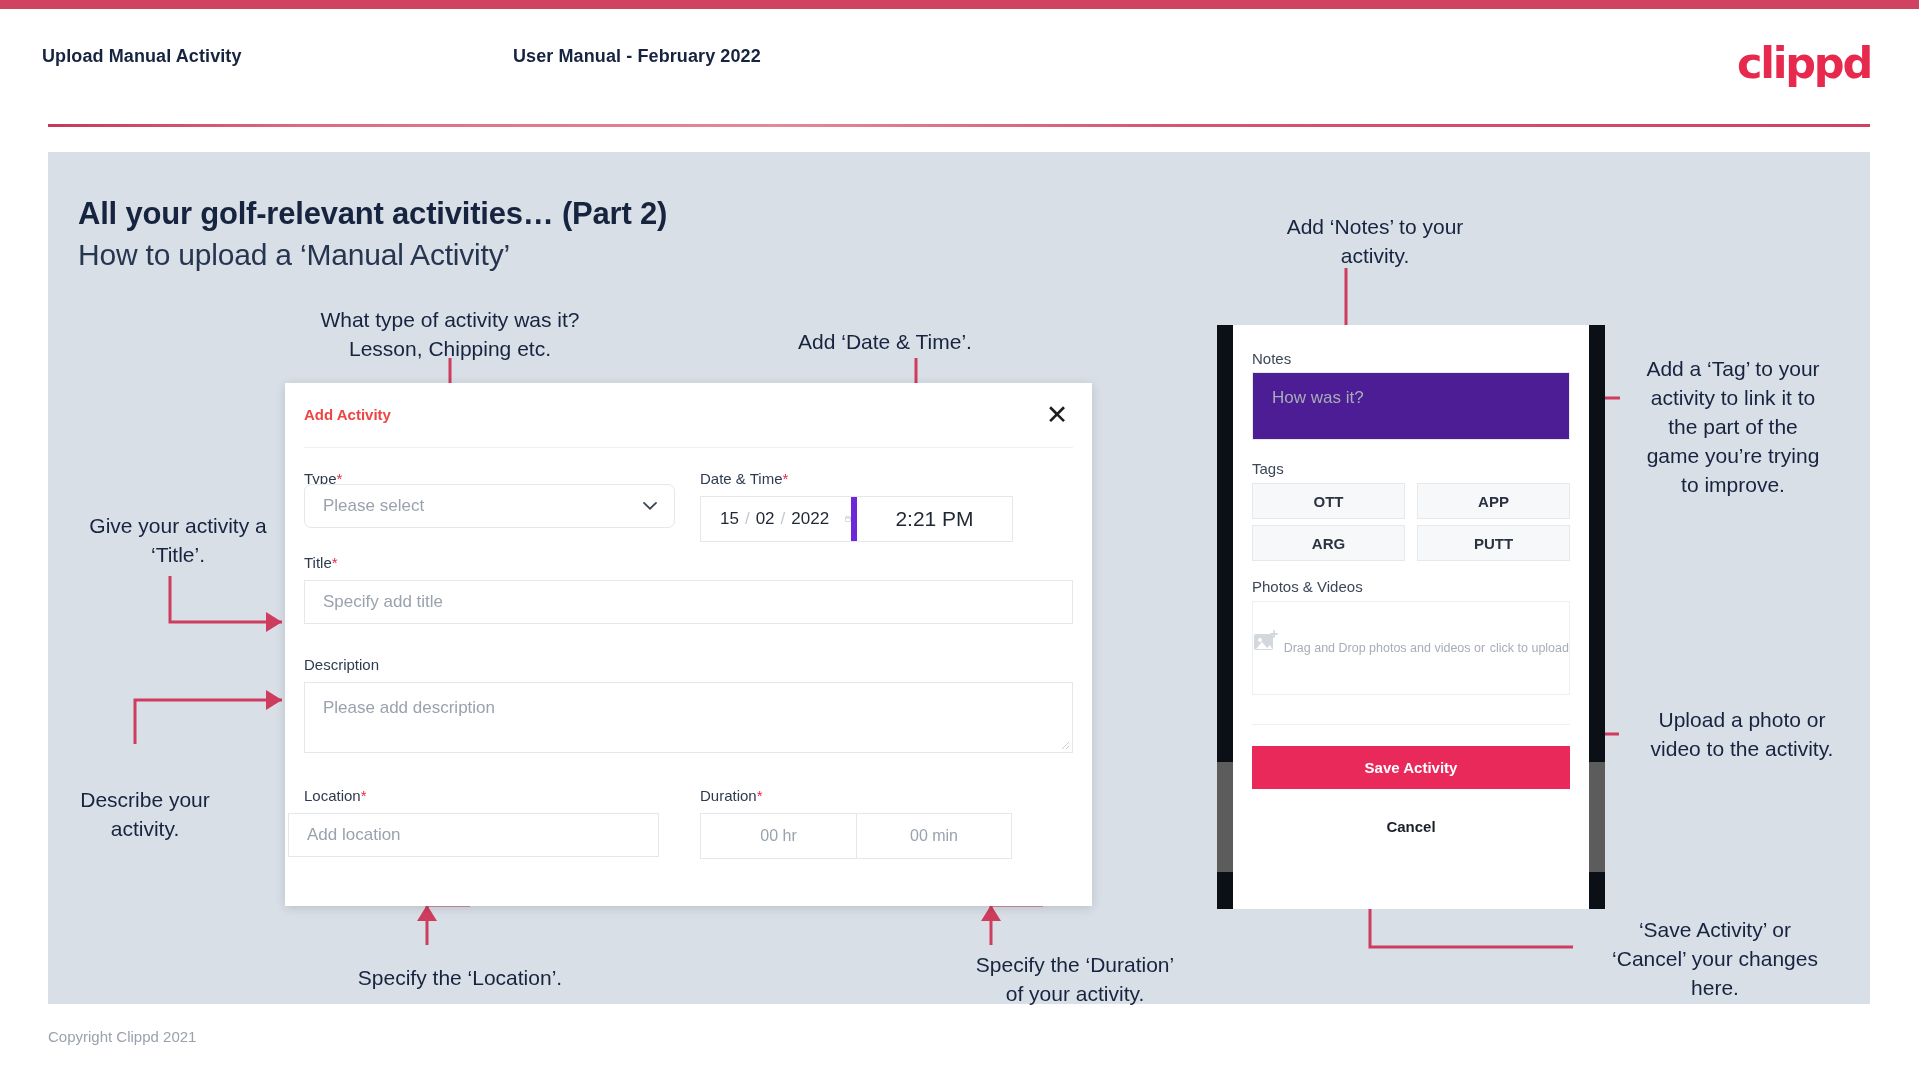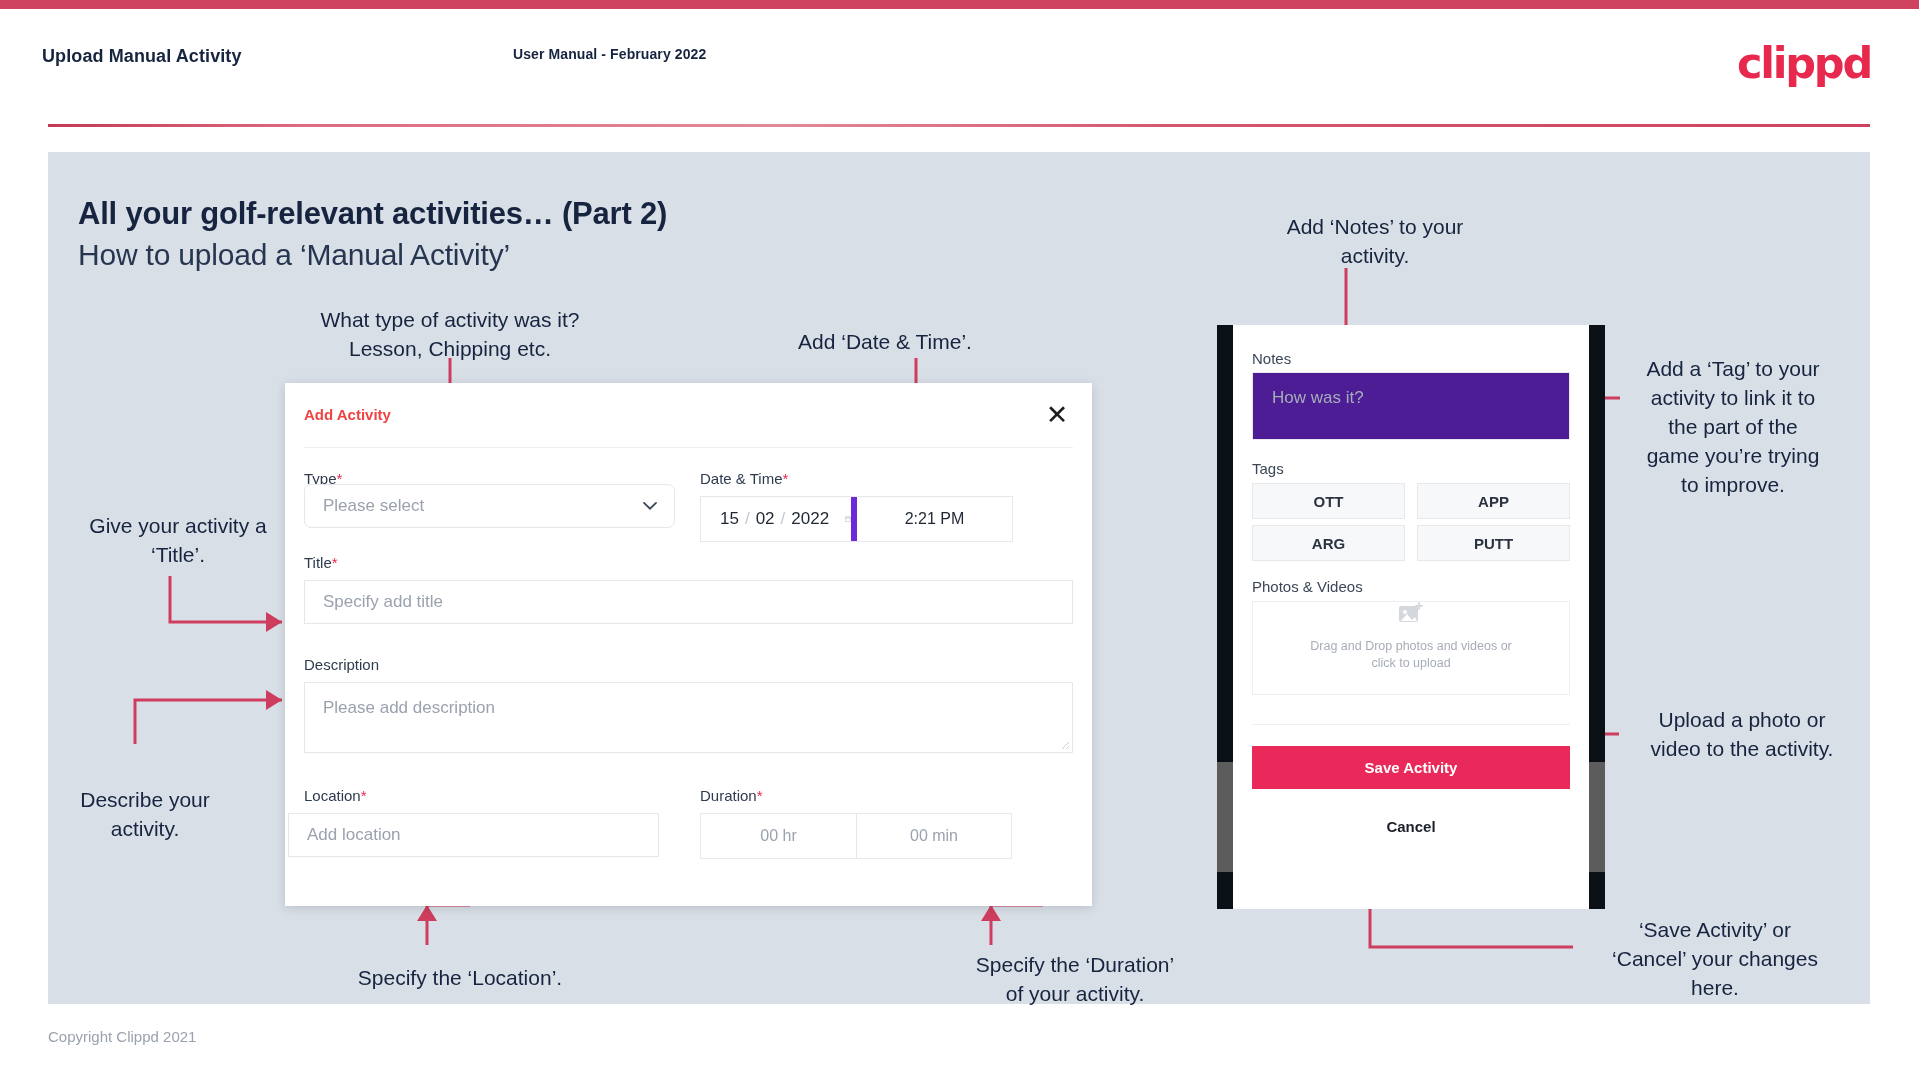--- a/index.html
+++ b/index.html
@@ -17,21 +17,21 @@
     background:#cf4360;
   }
 
   
   .hdr-left {
     position:absolute; left:42px; top:46px;
     font-size:18px; font-weight:600; color:#16243f; letter-spacing:.1px;
   }
   .hdr-center {
     position:absolute; left:513px; top:46px;
-    font-size:14px; font-weight:600; color:#16243f; letter-spacing:.1px;
+    font-size:18px; font-weight:600; color:#16243f; letter-spacing:.1px;
   }
   .logo {
     position:absolute; right:48px; top:42px;
     font-size:43px; font-weight:700; color:#e8294e;
     letter-spacing:-2.2px; font-family:"DejaVu Sans", sans-serif;
     line-height:1;
   }
   .hdr-rule {
     position:absolute; left:48px; top:124px; width:1822px; height:3px;
     background:linear-gradient(90deg,#c33a57 0%,#dd6b81 14%,#e2899a 40%,#d4566f 62%,#cf4360 100%);
@@ -95,21 +95,21 @@
   
   .dt-wrap { position:absolute; display:flex; border:1px solid #e4e7ec; }
   .dt-date {
     width:156px; height:44px; display:flex; align-items:center;
     padding-left:19px; font-size:17px; color:#1f2733; gap:6px;
     border-right:6px solid #6d28d9;
   }
   .dt-slash { color:#c3c8d0; }
   .dt-time {
     width:155px; height:44px; display:flex; align-items:center;
-    justify-content:center; font-size:16px; color:#1f2733;
+    justify-content:center; font-size:21px; color:#1f2733;
   }
   .cal-ico { margin-left:10px; width:15px; height:16px; opacity:.55; }
 
   .ta {
     position:absolute; border:1px solid #e4e7ec; background:#fff;
     font-size:17px; color:#9aa2ae; padding:15px 0 0 18px;
   }
   .ta-grip {
     position:absolute; right:2px; bottom:2px; width:9px; height:9px;
     opacity:.45;
@@ -142,21 +142,21 @@
     position:absolute; border:1px solid #e6e8ec; background:#4c1d95;
   }
   .p-ph { position:absolute; left:19px; top:15px; font-size:17px; color:#a7adb7; }
   .tag {
     position:absolute; border:1px solid #e6e8ec; background:#f7f8f9;
     display:flex; align-items:center; justify-content:center;
     font-size:15px; font-weight:700; color:#2b3240; cursor:pointer;
   }
   .drop {
     position:absolute; border:1px solid #eceef1; background:#fff;
-    display:flex; flex-direction:column; align-items:center; justify-content:flex-start;
+    display:flex; flex-direction:row; align-items:center; justify-content:space-between;
   }
   .drop-ico { width:26px; height:24px; opacity:.42; margin-bottom:12px; }
   .drop-t1, .drop-t2 { font-size:12.5px; color:#a7adb7; line-height:17px; }
   .p-hr { position:absolute; background:#edeff2; height:1px; }
   .btn-save {
     position:absolute; background:#e8295a; color:#fff;
     display:flex; align-items:center; justify-content:center;
     font-size:15px; font-weight:700; cursor:pointer;
   }
   .btn-cancel {

